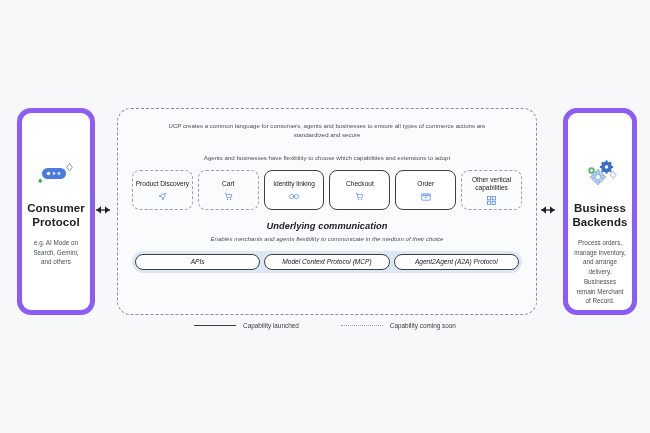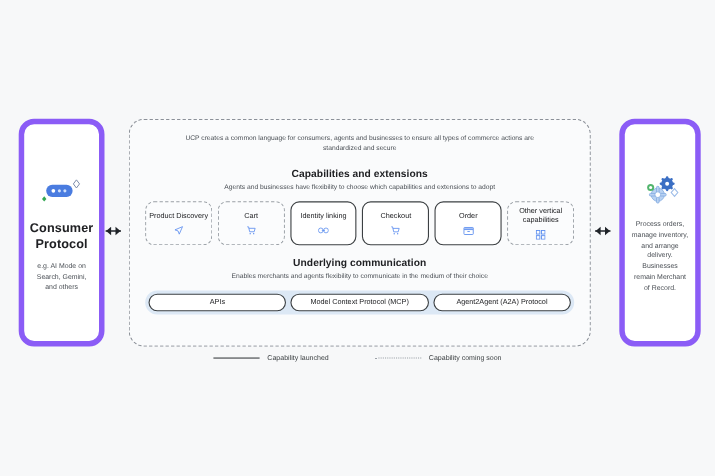--- a/index.html
+++ b/index.html
@@ -137,21 +137,21 @@
   .cap-icon {
     margin-top: 4px;
     height: 9px;
     display: flex;
     align-items: center;
     justify-content: center;
     color: #5b8def;
   }
 
   
-  #underlying-block { margin-top: 11px; }
+  #underlying-block { margin-top: 11px; font-style: italic; }
   #underlying-block .section-title { font-size: 9.3px; }
 
   #comm-band {
     margin-top: 7px;
     background: #dce8f5;
     border-radius: 999px;
     padding: 3px;
     display: flex;
     gap: 4px;
   }
@@ -225,21 +225,20 @@
     </svg>
   </div>
 
   <div id="ucp-container">
 
     <div>
       <div class="section-sub">UCP creates a common language for consumers, agents and businesses to ensure all types of commerce actions are standardized and secure</div>
     </div>
 
     <div id="capabilities-block">
-      <div class="section-title">Capabilities and extensions</div>
       <div class="section-sub">Agents and businesses have flexibility to choose which capabilities and extensions to adopt</div>
 
       <div id="capability-cards">
 
         <div class="cap-card soon">
           <div class="cap-label">Product Discovery</div>
           <div class="cap-icon">
             <svg width="9" height="9" viewBox="0 0 12 12" xmlns="http://www.w3.org/2000/svg">
               <path d="M10.6 1.4 L1.4 5.3 L5.2 6.6 L6.6 10.5 Z" fill="none" stroke="#5b8def" stroke-width="1"></path>
             </svg>
@@ -341,20 +340,24 @@
           <circle cx="18" cy="18" r="6"></circle>
           <rect x="16.8" y="10.4" width="2.4" height="15.2" rx="1"></rect>
           <rect x="10.4" y="16.8" width="15.2" height="2.4" rx="1"></rect>
         </g>
         <circle cx="18" cy="18" r="2.6" fill="#ffffff" stroke="#7fa9e0" stroke-width="0.7"></circle>
         <circle cx="11.5" cy="11.5" r="3.2" fill="#34a853" opacity="0.85"></circle>
         <circle cx="11.5" cy="11.5" r="1.4" fill="#ffffff"></circle>
         <path d="M33.2 12.4 L36.2 16 L33.2 19.6 L30.2 16 Z" fill="none" stroke="#9dbce8" stroke-width="1"></path>
       </svg>
     </div>
+    <div class="panel-title">
+      <span>Business</span><br>
+      <span>Backends</span>
+    </div>
     <div class="panel-desc">Process orders, manage inventory, and arrange delivery. Businesses remain Merchant of Record.</div>
   </div>
 
   <div id="legend">
     <div class="legend-item">
       <span class="legend-swatch solid"></span>
       <span>Capability launched</span>
     </div>
     <div class="legend-item">
       <span class="legend-swatch dotted"></span>

